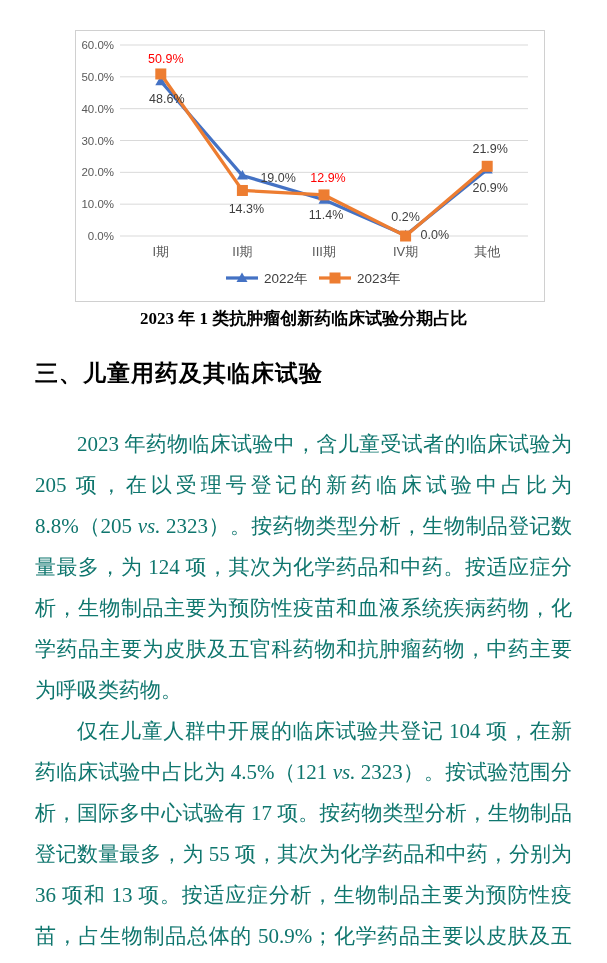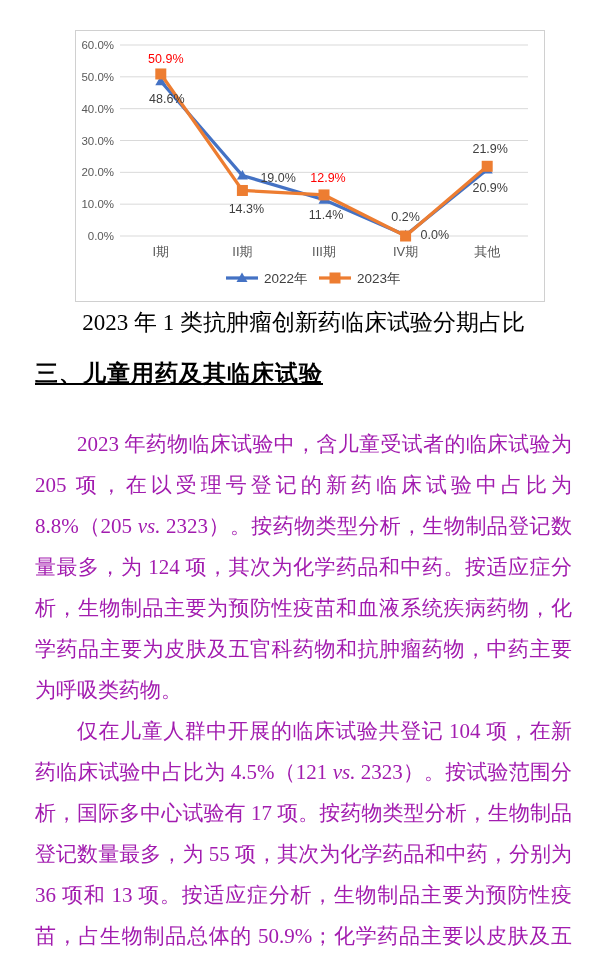--- a/index.html
+++ b/index.html
@@ -3,26 +3,26 @@
 <meta charset="utf-8">
 <style>
   html,body{margin:0;padding:0;background:#ffffff;}
   body{width:607px;height:963px;position:relative;overflow:hidden;
        font-family:"Liberation Serif",serif;}
   .chart-frame{position:absolute;left:75px;top:30px;width:470px;height:272px;
        border:1px solid #D0D0D0;box-sizing:border-box;background:#ffffff;}
   #chart{width:468px;height:270px;}
   #chart svg text{font-family:"Liberation Sans",sans-serif;}
   .caption{position:absolute;top:307px;left:0;right:0;text-align:center;
-       font-family:"Liberation Serif",serif;font-weight:normal;font-size:23px;color:#000;}
+       font-family:"Liberation Serif",serif;font-weight:bold;font-size:17px;color:#000;}
   .heading{position:absolute;top:358px;left:35px;right:35px;margin:0;
        font-family:"Liberation Sans",sans-serif;font-weight:800;font-size:23px;
-       letter-spacing:1px;color:#000;text-decoration:underline;}
+       letter-spacing:1px;color:#000;}
   .body-text{position:absolute;top:424px;left:35px;right:35px;}
-  .para{margin:0;font-size:21px;line-height:41px;color:#a21caf;
+  .para{margin:0;font-size:21px;line-height:41px;color:#0f766e;
        text-align:justify;text-justify:inter-ideograph;text-indent:2em;
        font-family:"Liberation Serif",serif;}
   .para .it{font-style:italic;}
 </style>
 </head>
 <body>
 
 <div class="chart-frame">
   <div id="chart"><svg width="468" height="270" viewBox="0 0 468 270" xmlns="http://www.w3.org/2000/svg">
         <line x1="44" y1="205" x2="452" y2="205" stroke="#D9D9D9" stroke-width="1"></line>

